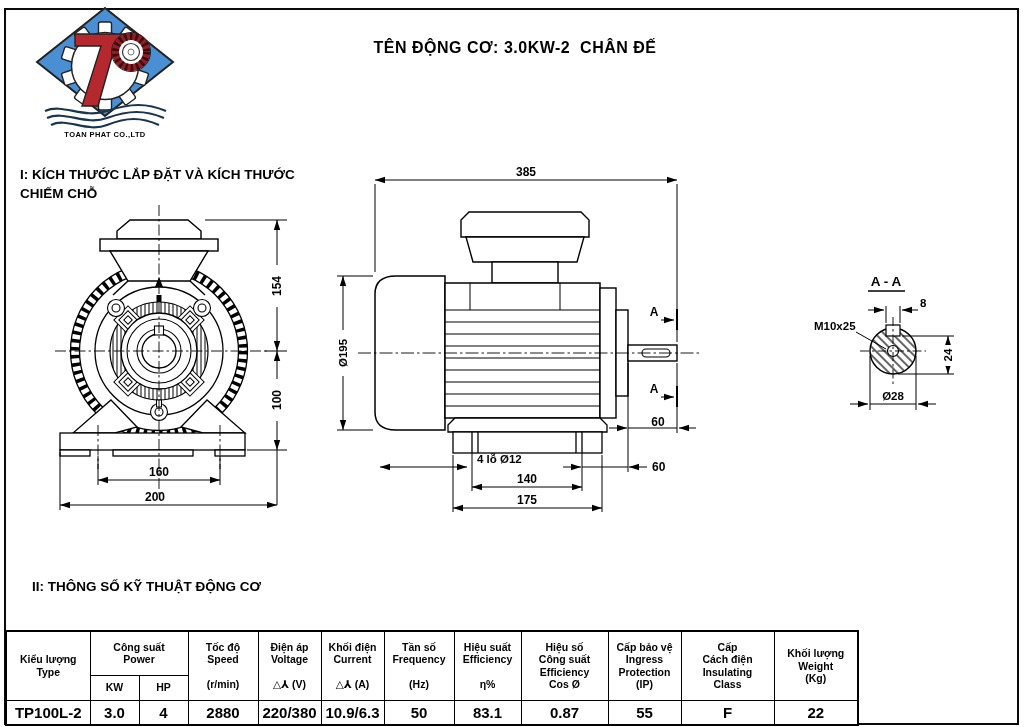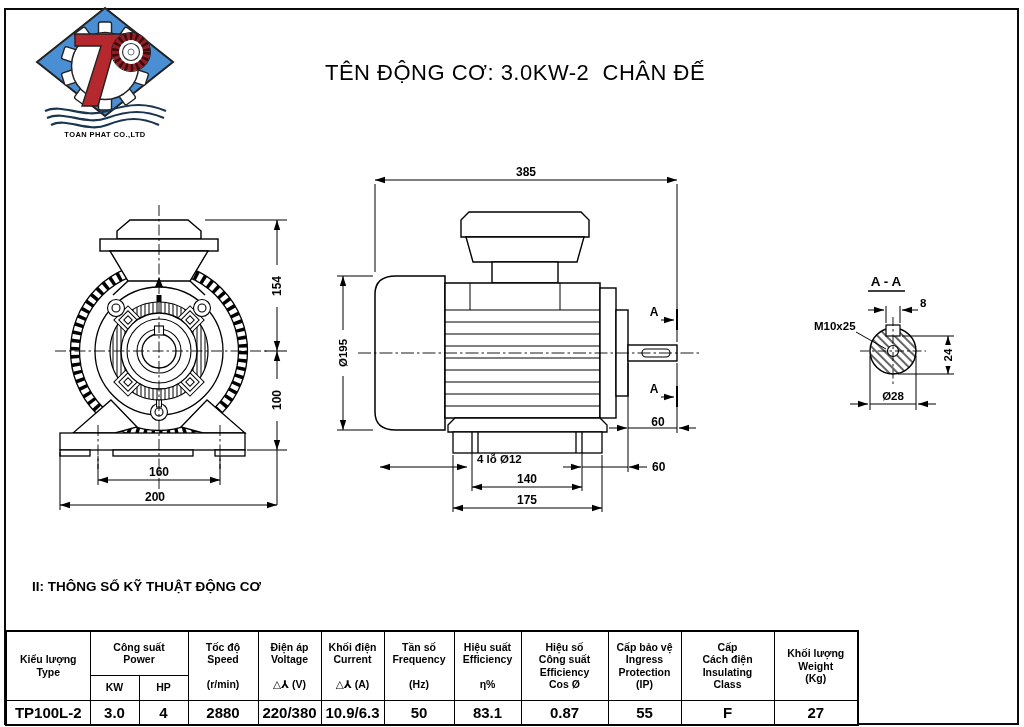--- a/index.html
+++ b/index.html
@@ -1,20 +1,20 @@
 <!DOCTYPE html>
 <html><head>
 <meta charset="utf-8">
 <style>
   html,body{margin:0;padding:0;background:#e8e8e8;}
   .page{position:relative;width:1024px;height:727px;background:#ffffff;overflow:hidden;
         font-family:"Liberation Sans","DejaVu Sans",sans-serif;color:#000;}
   .frame{position:absolute;left:4px;top:8px;width:1011px;height:713px;border:2px solid #0a0a0a;}
-  .title{position:absolute;left:280px;top:60px;width:470px;text-align:center;
-         font-size:22px;font-weight:normal;letter-spacing:.5px;white-space:pre;}
+  .title{position:absolute;left:280px;top:39px;width:470px;text-align:center;
+         font-size:16px;font-weight:bold;letter-spacing:.5px;white-space:pre;}
   .seclabel{position:absolute;font-size:13.5px;font-weight:bold;line-height:1.4;white-space:pre-line;}
   #sec1{left:20px;top:166px;width:290px;}
   #sec2{left:20px;top:578px;margin-left:12px;}
   svg{position:absolute;}
   svg text{font-family:"Liberation Sans","DejaVu Sans",sans-serif;font-weight:bold;fill:#000;}
   .dimtxt{font-size:12px;}
   .dimtxt-s{font-size:11.5px;}
   
   table.spec{position:absolute;left:5px;top:630px;border-collapse:collapse;table-layout:fixed;
              background:#fff;border:2.2px solid #000;}
@@ -77,20 +77,22 @@
     <g fill="none" stroke="#1a3550" stroke-width="2.2">
       <path d="M10,105 C28,97 48,113 72,105 S112,97 131,105"></path>
       <path d="M12,112 C30,104 50,120 72,112 S110,104 129,112"></path>
       <path d="M16,119 C32,111 52,127 72,119 S106,111 124,119"></path>
     </g>
     <text x="70" y="131" text-anchor="middle" font-size="7.5" fill="#1d2f63" letter-spacing="0.4">TOAN PHAT CO.,LTD</text>
   </svg>
 
   <div class="title">TÊN ĐỘNG CƠ: 3.0KW-2  CHÂN ĐẾ</div>
 
+  <div class="seclabel" id="sec1">I: KÍCH THƯỚC LẮP ĐẶT VÀ KÍCH THƯỚC
+CHIẾM CHỖ</div>
 
   <svg style="left:15px;top:195px" width="290" height="332" viewBox="0 0 290 332">
     <g stroke="#000" fill="none" stroke-width="1.3">
 
       <g>
         <circle cx="144" cy="156" r="88.5"></circle>
         <circle cx="144" cy="156" r="84" stroke-width="9" stroke-dasharray="3.5 4.5"></circle>
         <circle cx="144" cy="156" r="79.5" fill="#fff"></circle>
       </g>
 
@@ -401,17 +403,17 @@
         <td>3.0</td>
         <td>4</td>
         <td>2880</td>
         <td>220/380</td>
         <td>10.9/6.3</td>
         <td>50</td>
         <td>83.1</td>
         <td>0.87</td>
         <td>55</td>
         <td>F</td>
-        <td>27</td>
+        <td>22</td>
       </tr>
     </tbody>
   </table>
 </div>
 
 </body></html>

